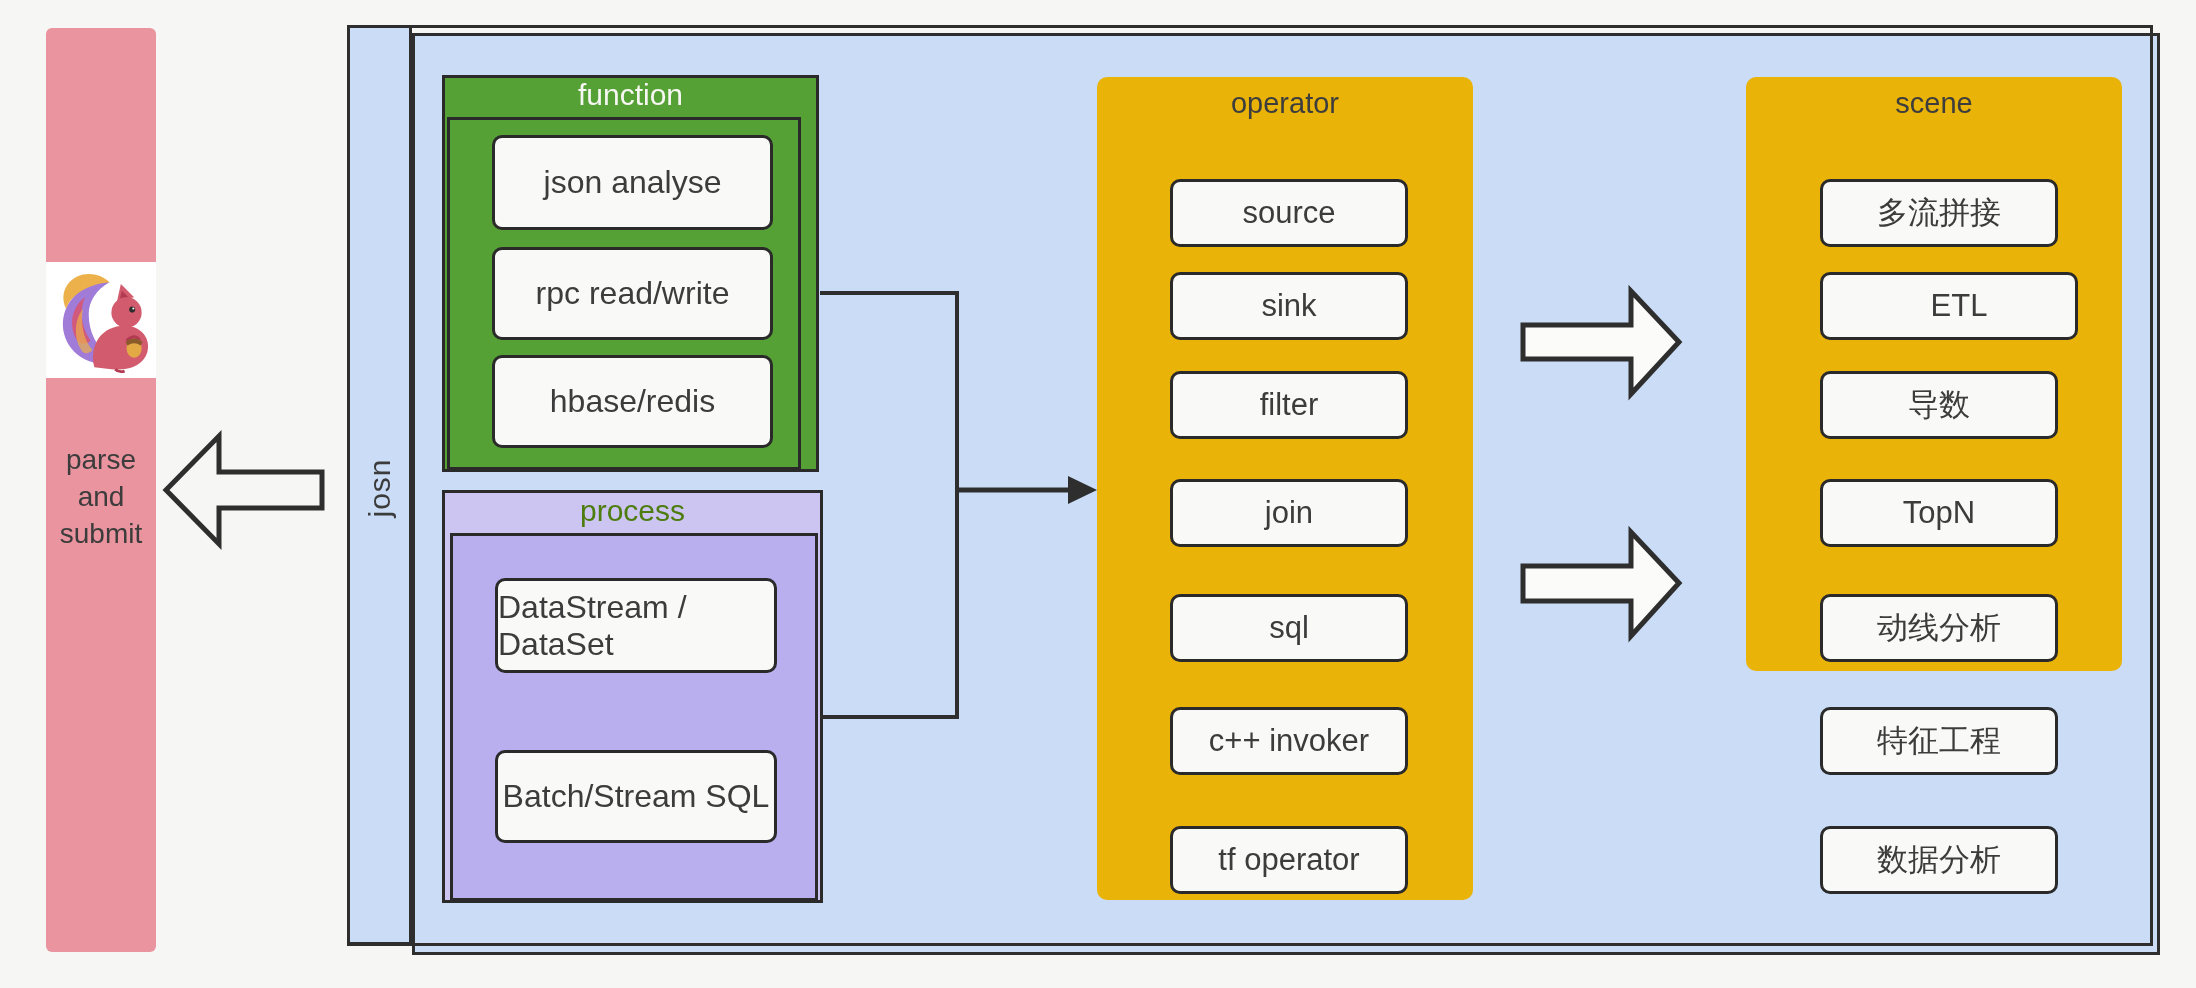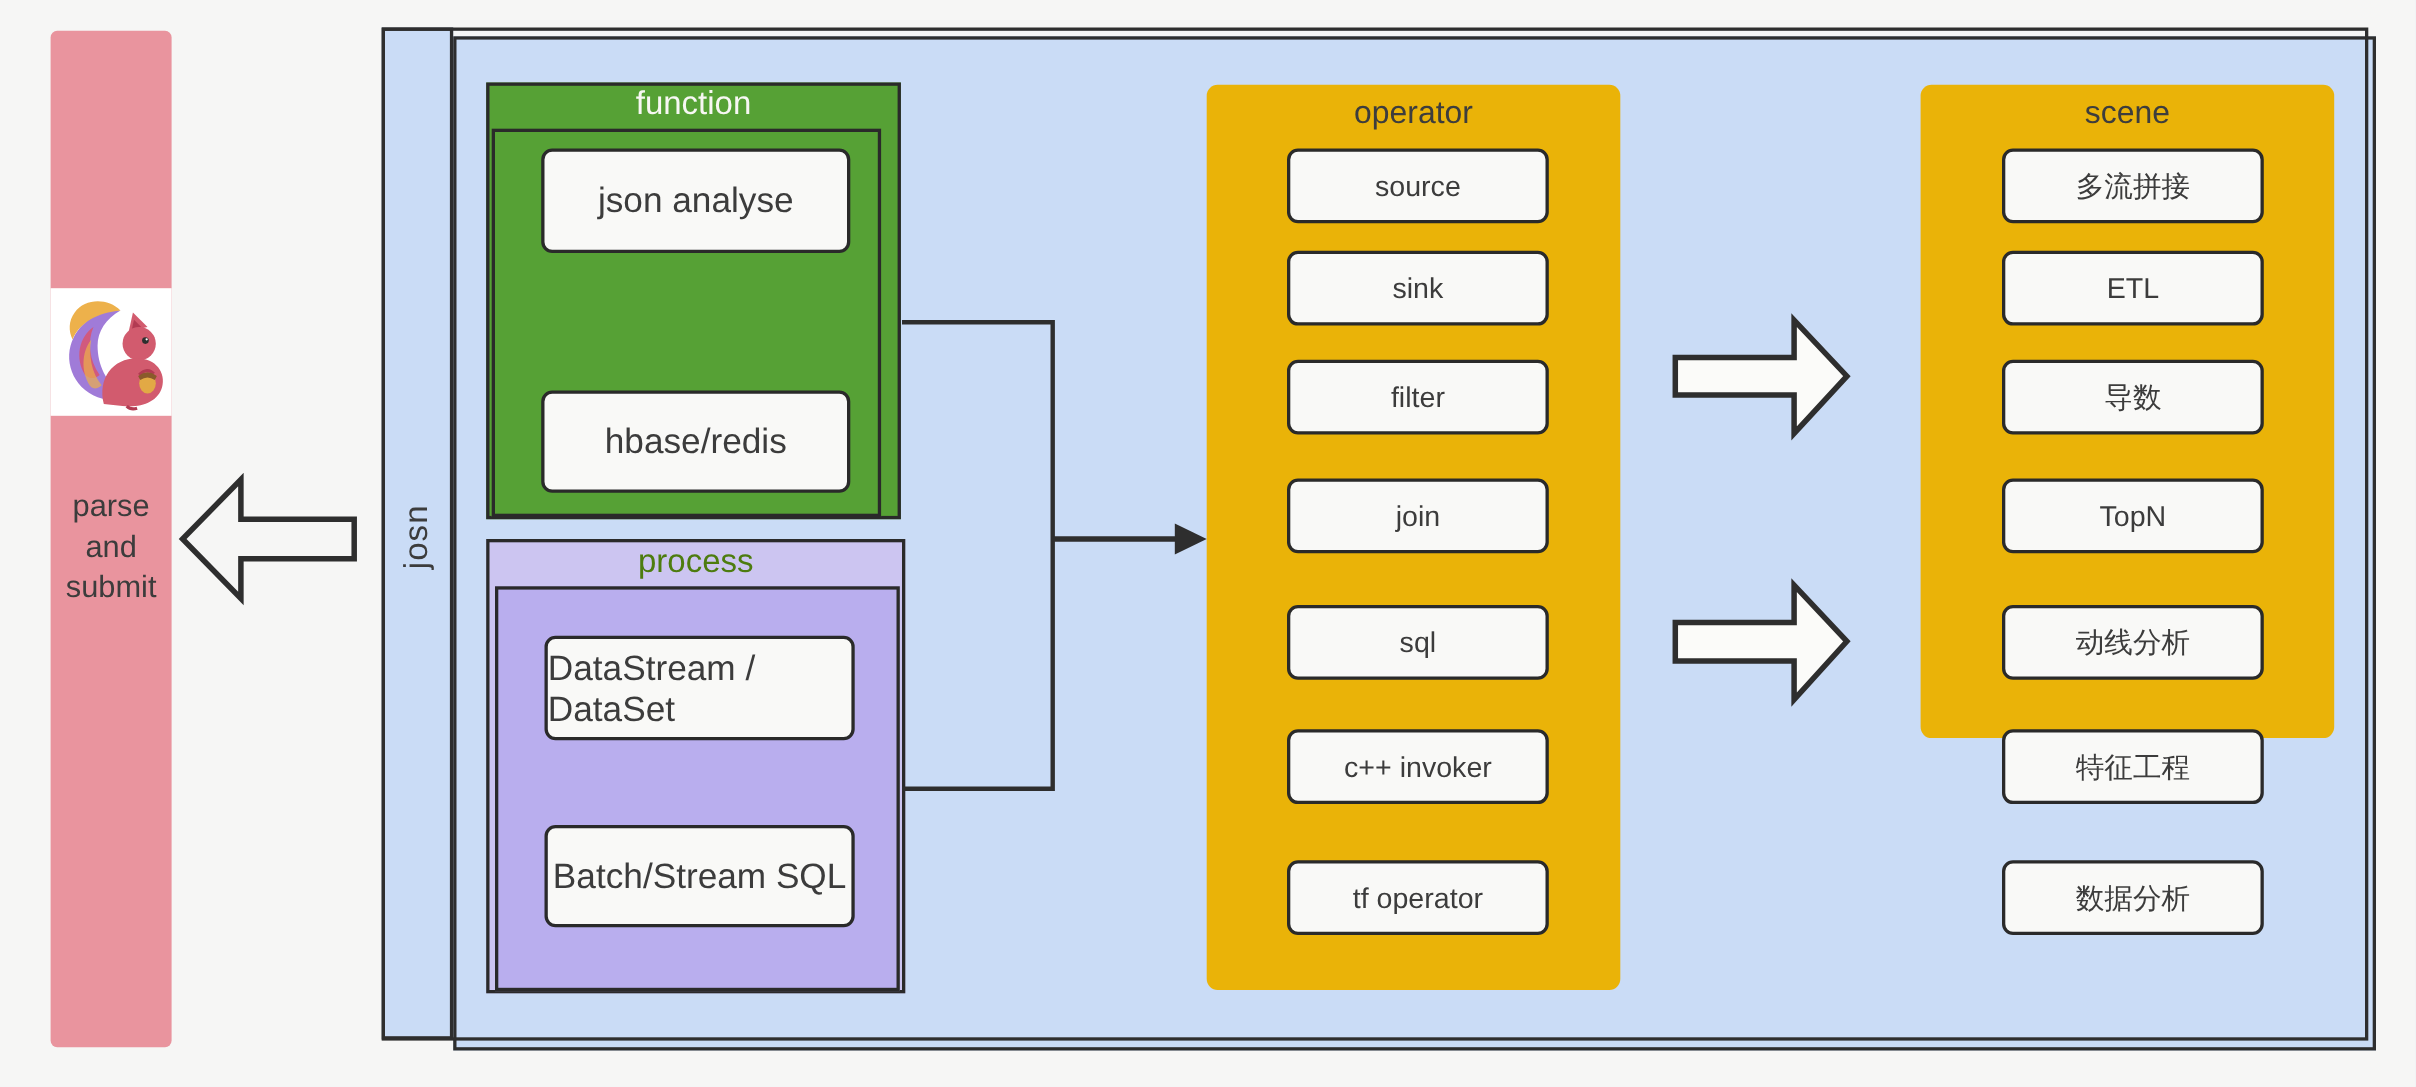--- a/index.html
+++ b/index.html
@@ -30,21 +30,21 @@
   .proc-inner{left:450px;top:533px;width:368px;height:368px;background:#b9aeee;border:3px solid #2a2a2a;}
 
   
   .wbox{background:#f9f9f7;border:3px solid #2a2a2a;border-radius:10px;display:flex;align-items:center;justify-content:center;font-size:32px;color:#3c3c3c;}
 
   
   .panel{background:#eab308;border-radius:10px;}
   .op-panel{left:1097px;top:77px;width:376px;height:823px;}
   .sc-panel{left:1746px;top:77px;width:376px;height:594px;}
   .panel-title{height:46px;line-height:52px;text-align:center;font-size:29px;color:#3d3d3d;position:absolute;left:0;right:0;top:0;}
-  .node{position:absolute;left:73px;width:232px;height:62px;font-size:26px;}
+  .node{position:absolute;left:73px;width:232px;height:62px;font-size:31px;margin-top:44px;}
   .sc-panel .node{left:74px;}
 
   .overlay{position:absolute;left:0;top:0;width:2196px;height:988px;pointer-events:none;}
 </style>
 </head>
 <body>
 
 <div class="canvas">
 
   <div class="abs pink-bar"></div>
@@ -73,20 +73,21 @@
   <div class="abs strip-rect"></div>
   <div class="abs inner-rect"></div>
   <div class="abs josn-wrap">
     <span>josn</span>
   </div>
 
   <div class="abs func-outer"></div>
   <div class="abs func-title">function</div>
   <div class="abs func-inner"></div>
   <div class="abs wbox" style="left:492px;top:135px;width:281px;height:95px;">json analyse</div>
+  <div class="abs wbox" style="left:492px;top:247px;width:281px;height:93px;">rpc read/write</div>
   <div class="abs wbox" style="left:492px;top:355px;width:281px;height:93px;">hbase/redis</div>
 
   <div class="abs proc-outer"></div>
   <div class="abs proc-title">process</div>
   <div class="abs proc-inner"></div>
   <div class="abs wbox" style="left:495px;top:578px;width:282px;height:95px;">DataStream / DataSet</div>
   <div class="abs wbox" style="left:495px;top:750px;width:282px;height:93px;">Batch/Stream SQL</div>
 
   <div class="abs panel op-panel">
     <div class="panel-title">operator</div>
@@ -95,21 +96,21 @@
     <div class="node wbox" style="top:250px;">filter</div>
     <div class="node wbox" style="top:358px;">join</div>
     <div class="node wbox" style="top:473px;">sql</div>
     <div class="node wbox" style="top:586px;">c++ invoker</div>
     <div class="node wbox" style="top:705px;">tf operator</div>
   </div>
 
   <div class="abs panel sc-panel">
     <div class="panel-title">scene</div>
     <div class="node wbox" style="top:58px;">多流拼接</div>
-    <div class="node wbox" style="top:151px;">ETL</div>
+    <div class="node wbox" style="top:151px;padding-left:20px;">ETL</div>
     <div class="node wbox" style="top:250px;">导数</div>
     <div class="node wbox" style="top:358px;">TopN</div>
     <div class="node wbox" style="top:473px;">动线分析</div>
     <div class="node wbox" style="top:586px;">特征工程</div>
     <div class="node wbox" style="top:705px;">数据分析</div>
   </div>
 
   <div class="abs outer-outline"></div>
 
   <svg class="overlay" viewBox="0 0 2196 988">

